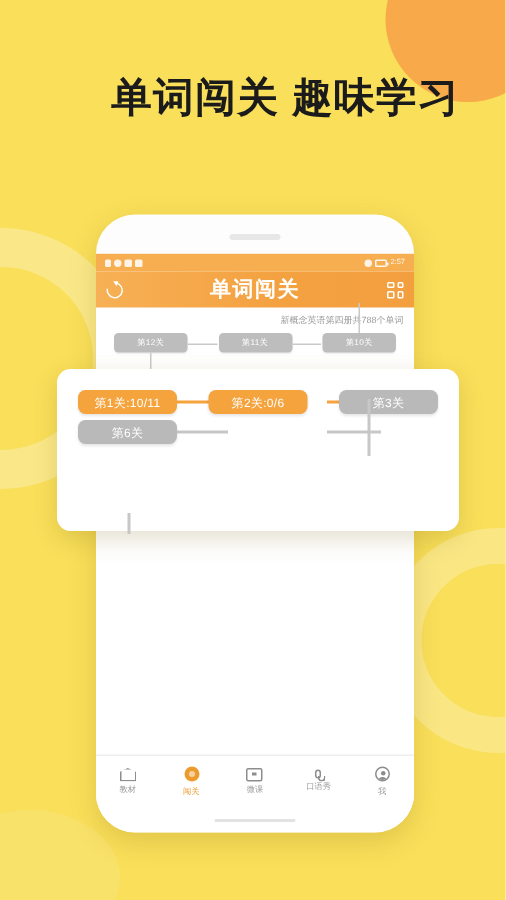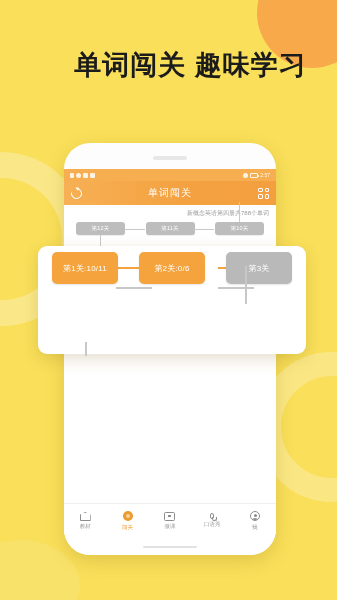--- a/index.html
+++ b/index.html
@@ -119,22 +119,22 @@
   .appbar {
     height: 24px;
     background: linear-gradient(90deg, #F7B055 0%, #F4A241 55%, #F39F3F 100%);
     display: flex;
     align-items: center;
     justify-content: space-between;
     padding: 0 7px;
   }
   .appbar-title {
     color: #ffffff;
-    font-size: 10px;
-    font-weight: normal;
+    font-size: 14px;
+    font-weight: bold;
     letter-spacing: 1px;
   }
   .icon-refresh {
     width: 11px; height: 11px;
     border: 1.4px solid #fff;
     border-radius: 50%;
     border-top-color: transparent;
     position: relative;
     transform: rotate(-35deg);
   }
@@ -220,21 +220,21 @@
     z-index: 30;
   }
   .fc-row {
     position: relative;
     display: flex;
     justify-content: space-between;
     align-items: center;
     height: 20px;
   }
   .fc-node {
-    width: 66px; height: 32px;
+    width: 66px; height: 16px;
     border-radius: 5px;
     background: #b9b9b9;
     color: #ffffff;
     font-size: 8px;
     display: flex;
     align-items: center;
     justify-content: center;
     letter-spacing: 0.2px;
     box-shadow: 0 1px 2px rgba(0,0,0,0.10);
   }
@@ -508,17 +508,18 @@
       <span class="fc-h o s1"></span>
       <span class="fc-h o s2"></span>
       <span class="fc-node active">第1关:10/11</span>
       <span class="fc-node active">第2关:0/6</span>
       <span class="fc-node">第3关</span>
     </div>
     <span class="fc-v"></span>
     <div class="fc-row">
       <span class="fc-h g s1"></span>
       <span class="fc-h g s2"></span>
+      <span class="fc-node">第6关</span>
     </div>
     <span class="fc-tail"></span>
   </div>
 
 </div>
 
 </body></html>

